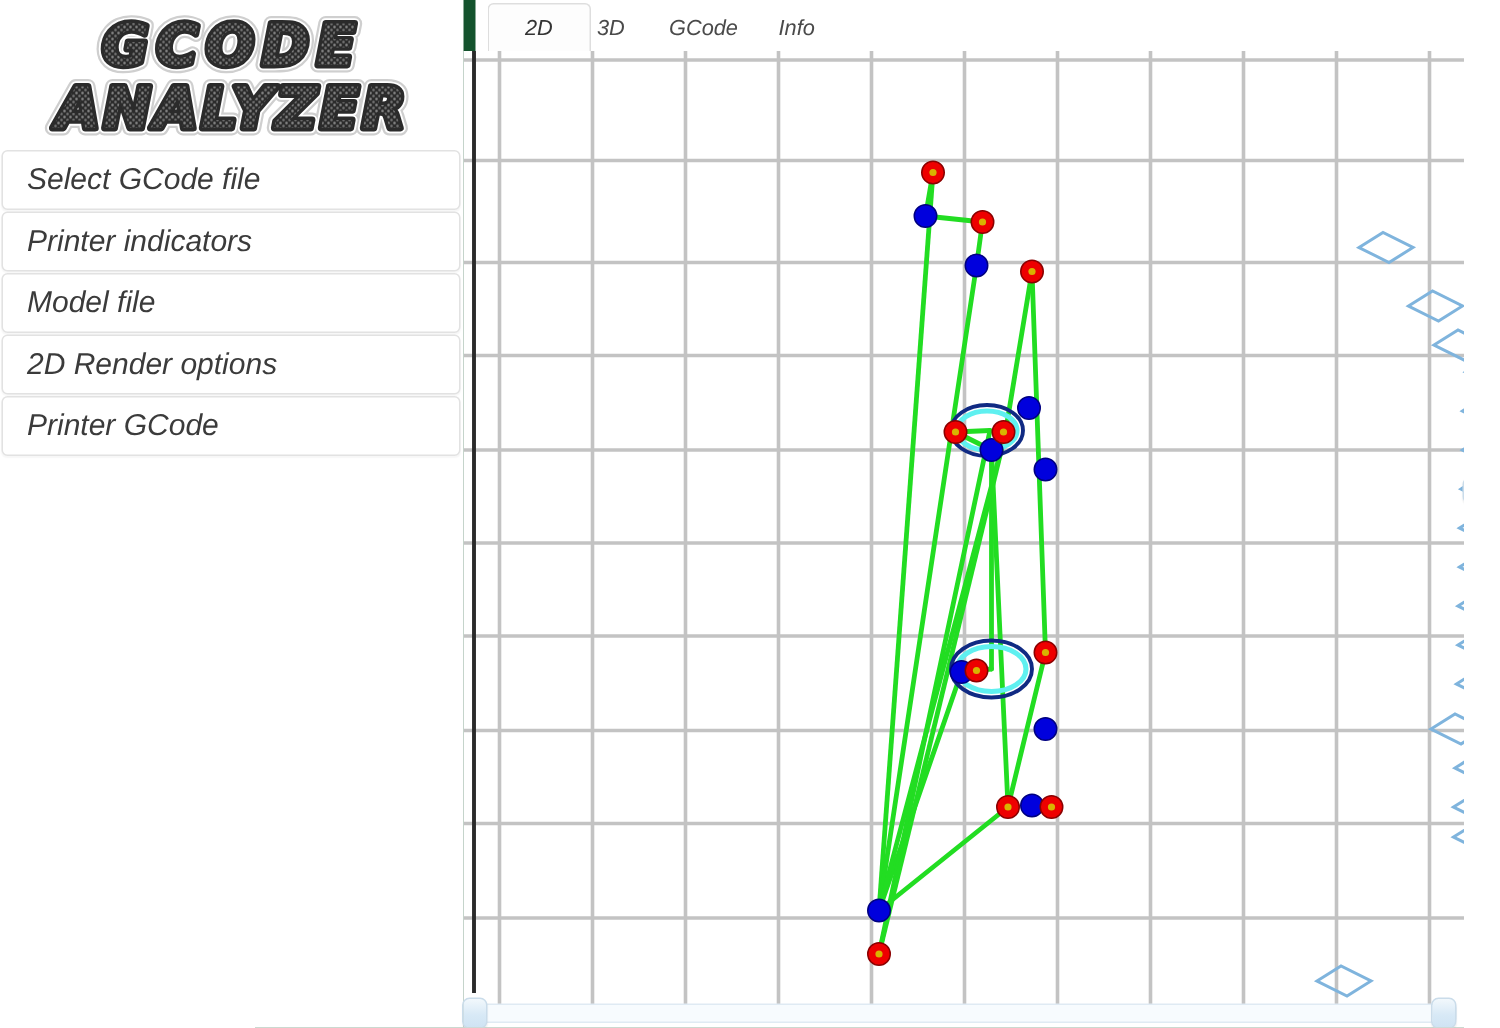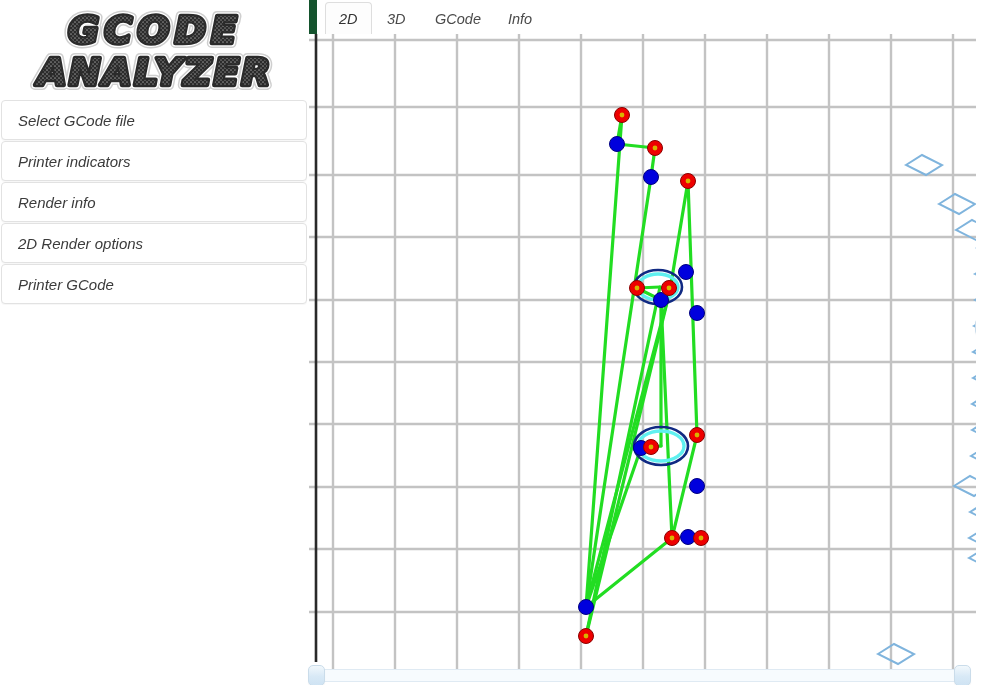--- a/index.html
+++ b/index.html
@@ -51,21 +51,21 @@
     position: relative;
     box-sizing: border-box;
     height: 40px;
     margin-bottom: 1px;
     border: 1px solid #e2e2e2;
     border-radius: 4px;
     background: #ffffff;
     display: flex;
     align-items: center;
     padding-left: 16px;
-    font-size: 15px;
+    font-size: 20px;
     color: #3b3b3b;
     box-shadow: 0 1px 1px rgba(0,0,0,0.035);
     cursor: pointer;
   }
 
   
   #tabbar {
     position: absolute;
     left: 317px;
     top: 0;
@@ -73,21 +73,21 @@
     height: 38px;
     background: #ffffff;
   }
   #tabbar .tab {
     position: absolute;
     top: 2px;
     height: 34px;
     line-height: 34px;
     font-size: 14.5px;
     color: #4a4a4a;
-    padding: 0 13px;
+    padding: 0 24px;
     box-sizing: border-box;
     cursor: pointer;
     white-space: nowrap;
   }
   #tabbar .tab.active {
     background: #fdfdfd;
     border: 1px solid #dedede;
     border-bottom: none;
     border-radius: 4px 4px 0 0;
     line-height: 32px;
@@ -192,21 +192,21 @@
     </div>
 
     <div id="accordion">
         <div class="acc-item">
           <span>Select GCode file</span>
         </div>
         <div class="acc-item">
           <span>Printer indicators</span>
         </div>
         <div class="acc-item">
-          <span>Render info</span>
+          <span>Model file</span>
         </div>
         <div class="acc-item">
           <span>2D Render options</span>
         </div>
         <div class="acc-item">
           <span>Printer GCode</span>
         </div>
       </div>
   </div>
 

